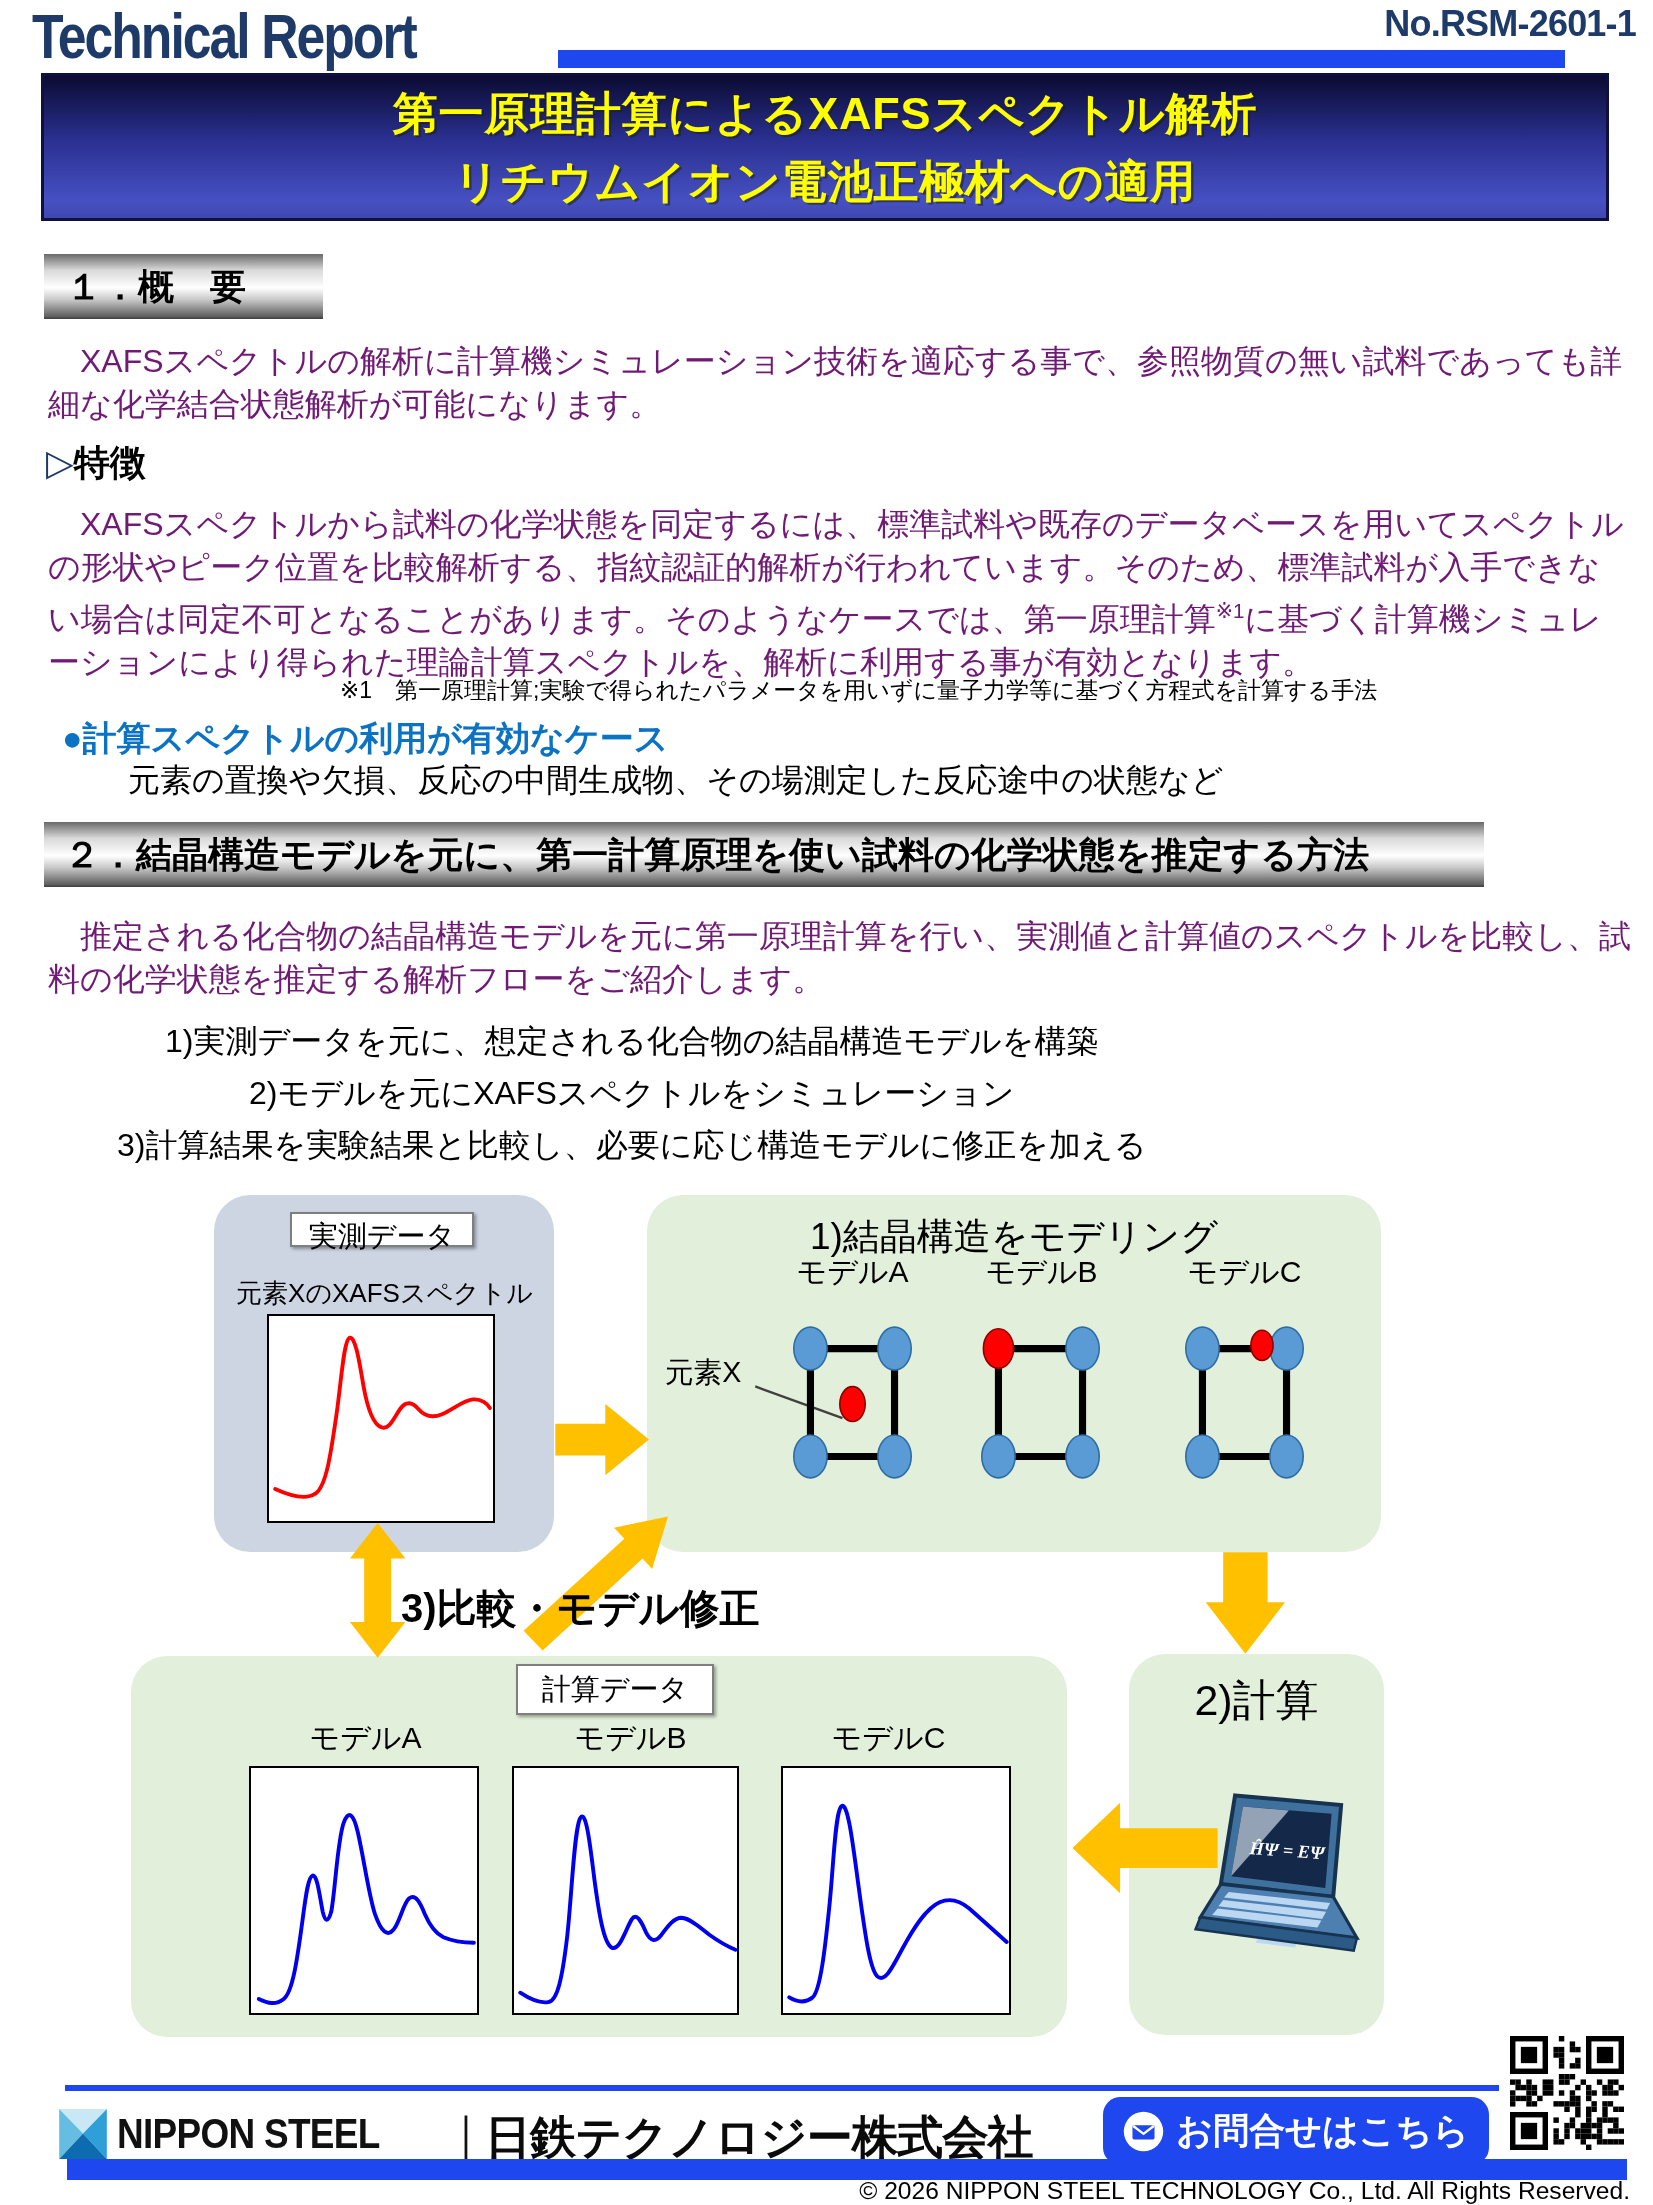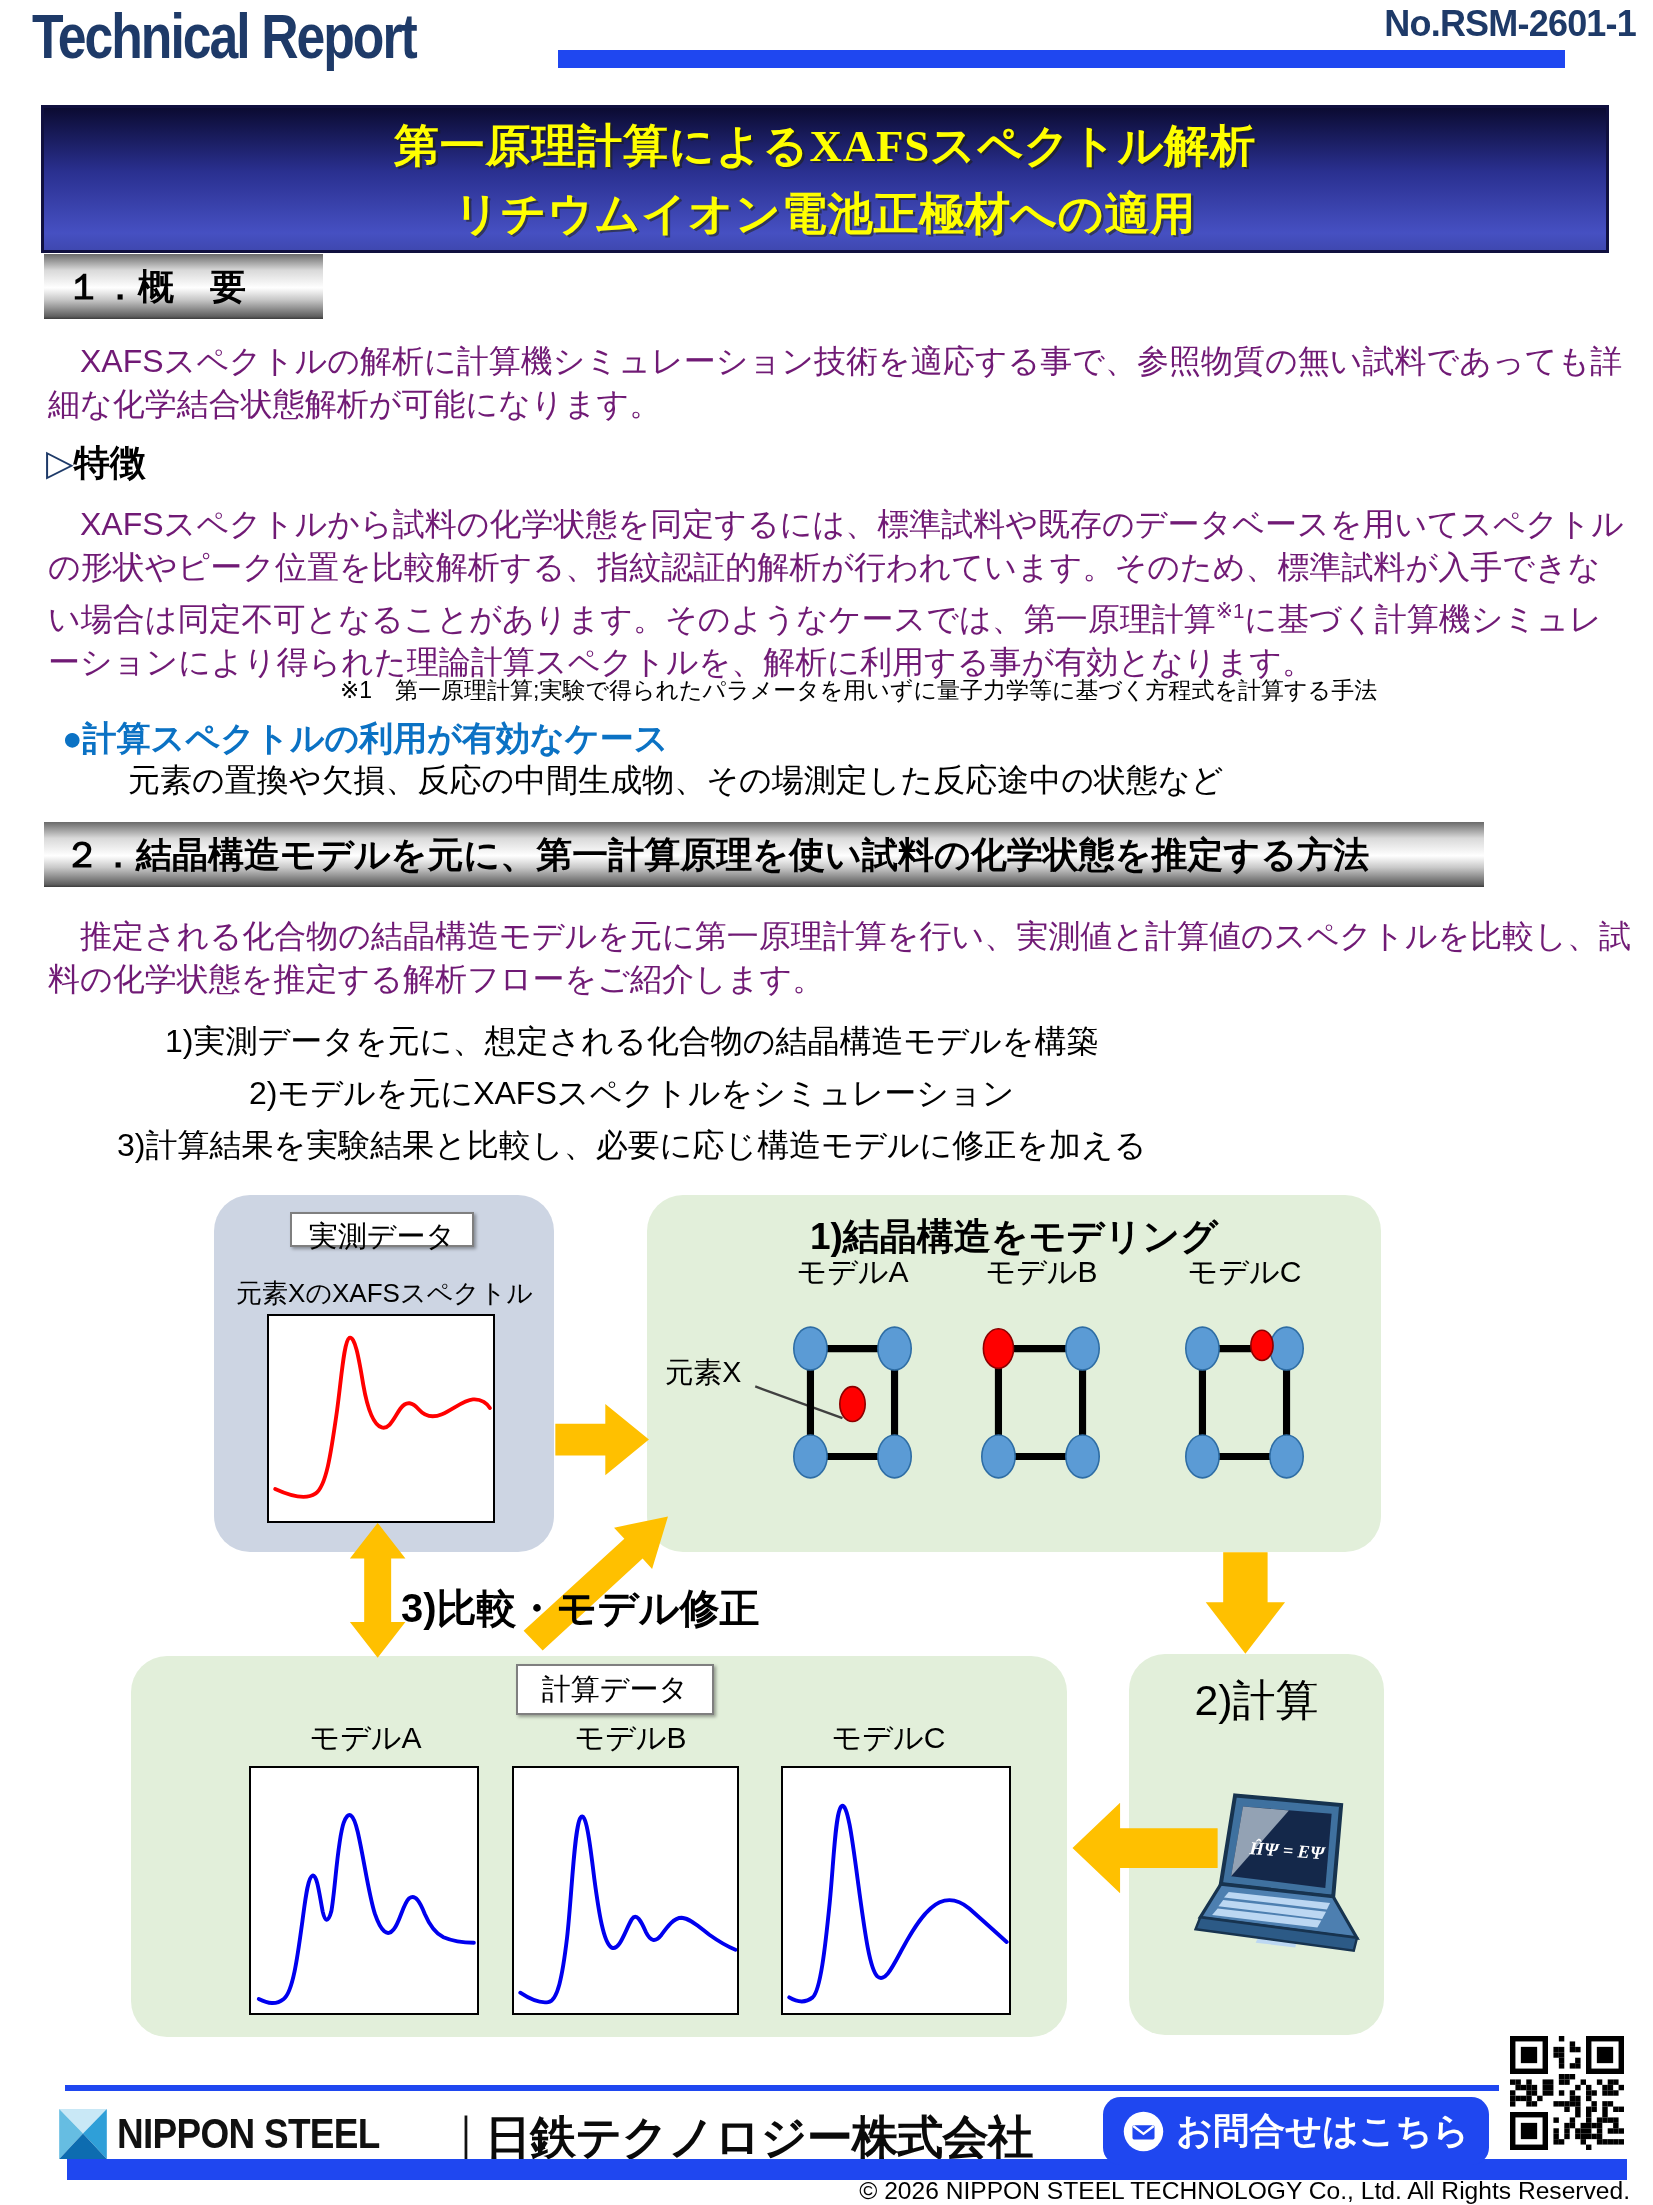--- a/index.html
+++ b/index.html
@@ -10,25 +10,24 @@
   }
   .abs{position:absolute;}
   
   .tr-logo{
     left:32px;top:0px;font-size:63px;font-weight:bold;color:#1e3a68;
     transform:scaleX(.82);transform-origin:left top;letter-spacing:-2.4px;white-space:nowrap;
   }
   .top-bar{left:558px;top:50px;width:1007px;height:17.5px;background:#1f47f0;}
   .doc-no{right:18px;top:3.2px;font-size:36px;font-weight:bold;color:#1e3a68;letter-spacing:-0.8px;}
   .banner{
-    left:41px;top:105px;width:1568px;height:148px;box-sizing:border-box;
+    left:41px;top:73px;width:1568px;height:148px;box-sizing:border-box;
     border:3.2px solid #10103f;
     background:linear-gradient(180deg,#0b0b32 0%,#2a3090 45%,#4650c2 88%,#3f48b0 100%);
     text-align:center;
-    font-family:Liberation Serif, serif;
   }
   .banner .line{
     font-size:45px;font-weight:bold;color:#ffff00;line-height:68px;
     text-shadow:2.4px 2.4px 0 rgba(30,30,0,.5);letter-spacing:0.8px;
   }
   .banner .line1{margin-top:4px;}
   
   .metal{
     background:linear-gradient(180deg,#6a6a6a 0%,#d9d9d9 25%,#ffffff 52%,#c9c9c9 70%,#5f5f5f 96%,#3c3c3c 100%);
     font-weight:bold;color:#000;
@@ -55,21 +54,21 @@
   .green3{left:131px;top:1656px;width:936px;height:381px;background:#e2efda;}
   .tag-box{
     background:#fff;border:2.4px solid #7f7f7f;box-shadow:2.4px 2.4px 3.2px rgba(0,0,0,.35);
     font-size:29px;text-align:center;box-sizing:border-box;
   }
   .measured-tag{left:290px;top:1212px;width:184px;height:35px;line-height:44px;}
   .calcdata-tag{left:516px;top:1664px;width:198px;height:51px;line-height:46px;}
   .measured-caption{left:221px;top:1276px;width:327px;text-align:center;font-size:26px;}
   .chart-frame{background:#fff;border:2.4px solid #000;box-sizing:border-box;}
   .red-chart{left:267px;top:1314px;width:228px;height:209px;}
-  .m-title{left:647px;top:1212px;width:734px;text-align:center;font-size:37px;font-weight:bold;}
+  .m-title{left:647px;top:1212px;width:734px;text-align:center;font-size:37px;font-weight:normal;}
   .mlabel{position:absolute;top:1252px;width:175px;text-align:center;font-size:30px;}
   .mlabelA{left:765px;} .mlabelB{left:954px;} .mlabelC{left:1157px;}
   .element-x{left:665px;top:1353px;font-size:28.6px;}
   .compare-label{left:401px;top:1581px;font-size:40px;font-weight:bold;z-index:3;}
   .calc-title{left:1129px;top:1672px;width:255px;text-align:center;font-size:43px;font-weight:normal;}
   .clabel{position:absolute;top:1718px;width:175px;text-align:center;font-size:30px;}
   .clabelA{left:278px;} .clabelB{left:543px;} .clabelC{left:801px;}
   .bchartA{left:249px;top:1766px;width:230px;height:249px;}
   .bchartB{left:512px;top:1766px;width:227px;height:249px;}
   .bchartC{left:781px;top:1766px;width:230px;height:249px;}

